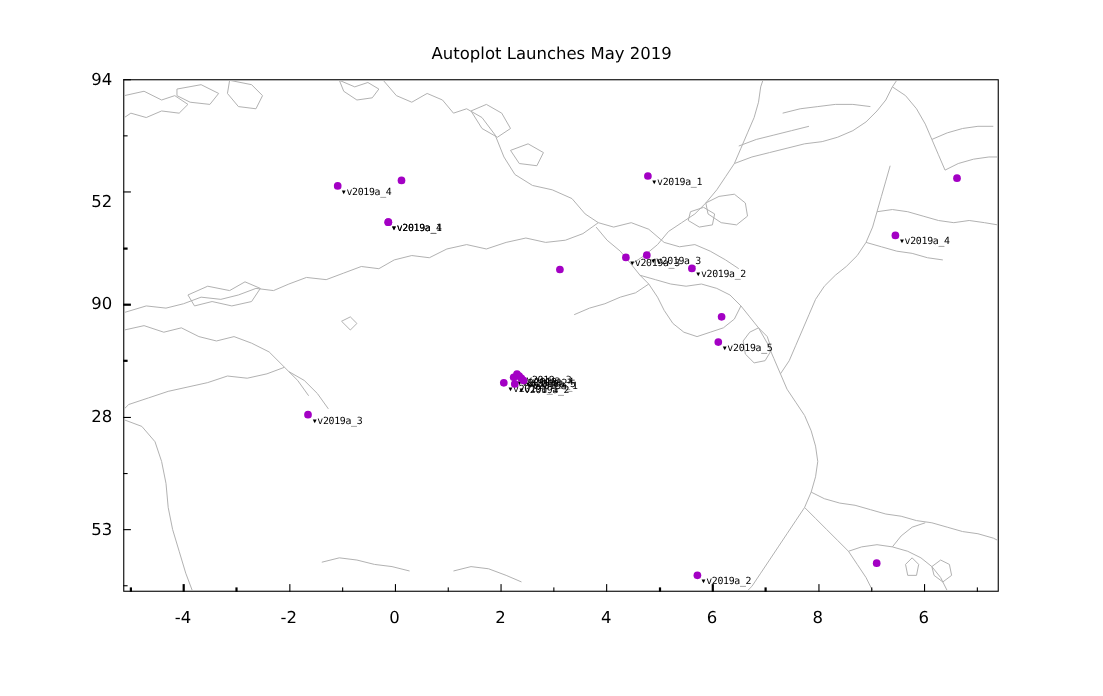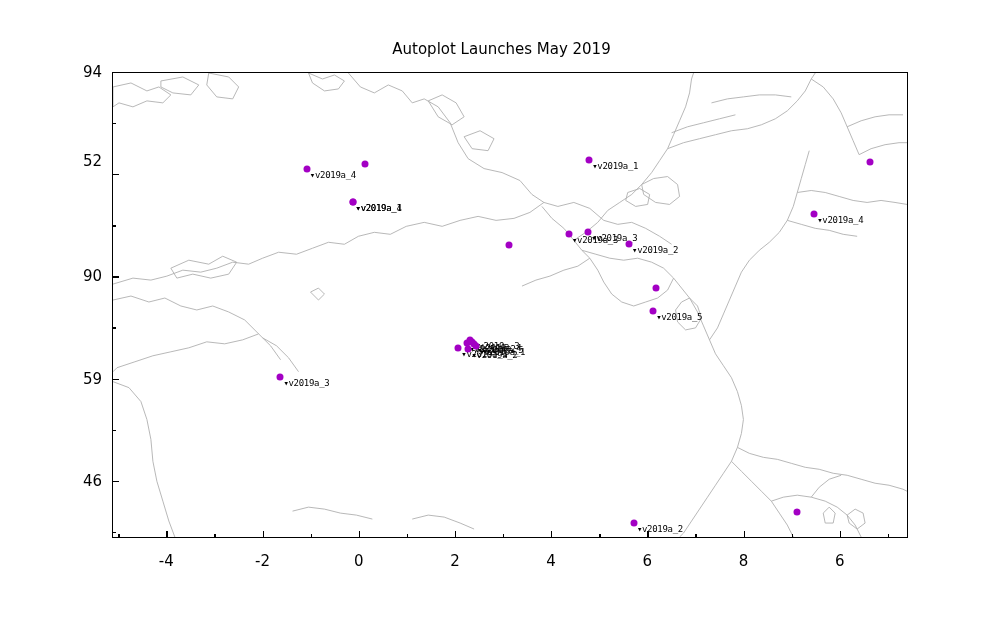--- a/index.html
+++ b/index.html
@@ -205,27 +205,27 @@
       <div class="tick-x minor" style="position: absolute; left: 118.253px; top: 534px; width: 1.3px; height: 4px; background: rgb(0, 0, 0);"></div>
       <div class="tick-x minor" style="position: absolute; left: 214.446px; top: 534px; width: 1.3px; height: 4px; background: rgb(0, 0, 0);"></div>
       <div class="tick-x minor" style="position: absolute; left: 310.639px; top: 534px; width: 1.3px; height: 4px; background: rgb(0, 0, 0);"></div>
       <div class="tick-x minor" style="position: absolute; left: 406.833px; top: 534px; width: 1.3px; height: 4px; background: rgb(0, 0, 0);"></div>
       <div class="tick-x minor" style="position: absolute; left: 503.026px; top: 534px; width: 1.3px; height: 4px; background: rgb(0, 0, 0);"></div>
       <div class="tick-x minor" style="position: absolute; left: 599.219px; top: 534px; width: 1.3px; height: 4px; background: rgb(0, 0, 0);"></div>
       <div class="tick-x minor" style="position: absolute; left: 695.413px; top: 534px; width: 1.3px; height: 4px; background: rgb(0, 0, 0);"></div>
       <div class="tick-x minor" style="position: absolute; left: 791.606px; top: 534px; width: 1.3px; height: 4px; background: rgb(0, 0, 0);"></div>
       <div class="tick-x minor" style="position: absolute; left: 887.799px; top: 534px; width: 1.3px; height: 4px; background: rgb(0, 0, 0);"></div>
       <div class="tick-y major" style="position: absolute; left: 112px; top: 480.772px; width: 7px; height: 1.3px; background: rgb(0, 0, 0);"></div>
-      <div class="tlab-y" style="position: absolute; left: 62px; width: 40px; top: 480.772px;">46</div>
+      <div class="tlab-y" style="position: absolute; left: 62px; width: 40px; top: 480.772px;">53</div>
       <div class="tick-y major" style="position: absolute; left: 112px; top: 378.579px; width: 7px; height: 1.3px; background: rgb(0, 0, 0);"></div>
-      <div class="tlab-y" style="position: absolute; left: 62px; width: 40px; top: 378.579px;">59</div>
+      <div class="tlab-y" style="position: absolute; left: 62px; width: 40px; top: 378.579px;">28</div>
       <div class="tick-y major" style="position: absolute; left: 112px; top: 276.386px; width: 7px; height: 1.3px; background: rgb(0, 0, 0);"></div>
       <div class="tlab-y" style="position: absolute; left: 62px; width: 40px; top: 276.386px;">90</div>
       <div class="tick-y major" style="position: absolute; left: 112px; top: 174.193px; width: 7px; height: 1.3px; background: rgb(0, 0, 0);"></div>
-      <div class="tlab-y" style="position: absolute; left: 62px; width: 40px; top: 161px;">52</div>
+      <div class="tlab-y" style="position: absolute; left: 62px; width: 40px; top: 183px;">52</div>
       <div class="tick-y major" style="position: absolute; left: 112px; top: 72px; width: 7px; height: 1.3px; background: rgb(0, 0, 0);"></div>
       <div class="tlab-y" style="position: absolute; left: 62px; width: 40px; top: 72px;">94</div>
       <div class="tick-y minor" style="position: absolute; left: 112px; top: 531.868px; width: 4px; height: 1.3px; background: rgb(0, 0, 0);"></div>
       <div class="tick-y minor" style="position: absolute; left: 112px; top: 429.675px; width: 4px; height: 1.3px; background: rgb(0, 0, 0);"></div>
       <div class="tick-y minor" style="position: absolute; left: 112px; top: 327.482px; width: 4px; height: 1.3px; background: rgb(0, 0, 0);"></div>
       <div class="tick-y minor" style="position: absolute; left: 112px; top: 225.289px; width: 4px; height: 1.3px; background: rgb(0, 0, 0);"></div>
       <div class="tick-y minor" style="position: absolute; left: 112px; top: 123.096px; width: 4px; height: 1.3px; background: rgb(0, 0, 0);"></div>
     </div>
 </div>
 

